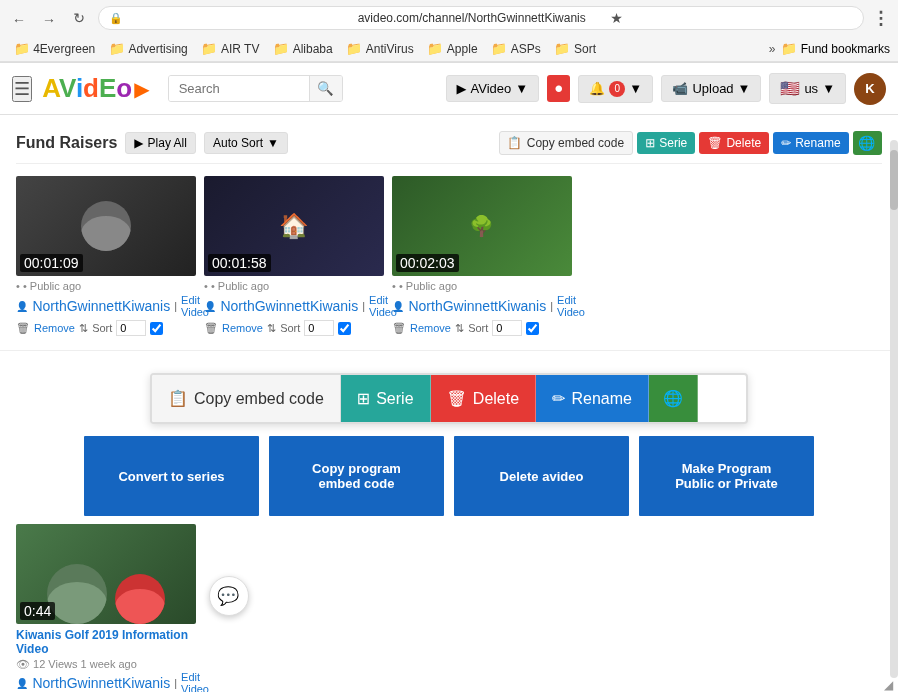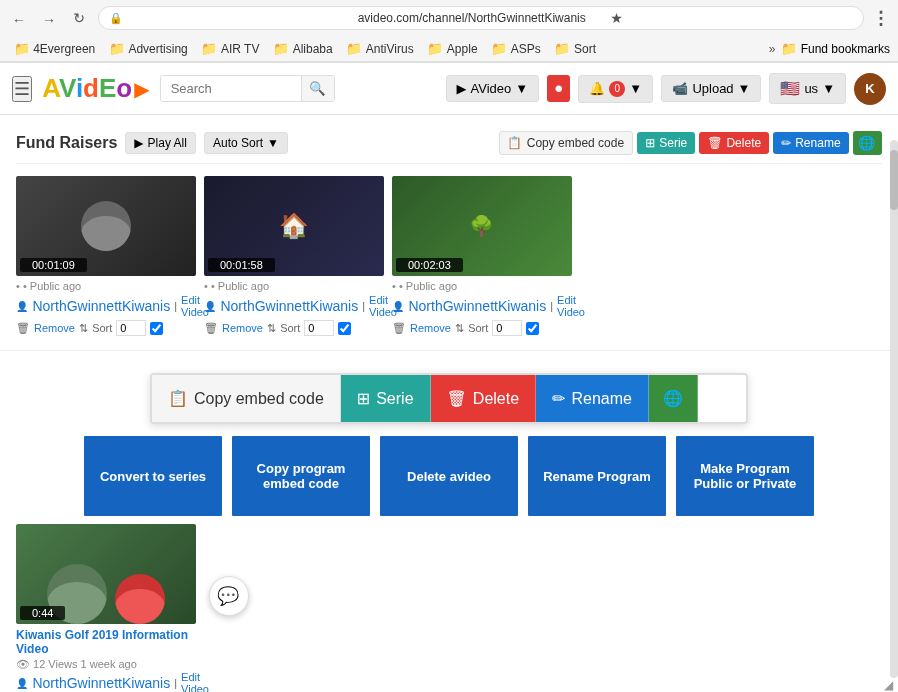--- a/index.html
+++ b/index.html
@@ -27,21 +27,21 @@
     .hamburger { font-size: 18px; cursor: pointer; color: #555; }
     .logo { display: flex; align-items: center; }
     .logo-text { font-size: 26px; font-weight: bold; }
     .logo-a { color: #e8b800; }
     .logo-v { color: #4caf50; }
     .logo-i { color: #2196f3; }
     .logo-d { color: #ff5722; }
     .logo-e { color: #4caf50; }
     .logo-o { color: #9c27b0; }
     .logo-play { color: #ff6600; font-size: 20px; margin-left: 2px; }
-    .search-bar { display: flex; align-items: center; border: 1px solid #ddd; border-radius: 3px; overflow: hidden; }
+    .search-bar { display: flex; align-items: center; border: 1px solid #ddd; border-radius: 3px; overflow: hidden; margin-left: 8px; }
     .search-input { border: none; outline: none; padding: 5px 10px; font-size: 13px; width: 140px; }
     .search-btn { background: #f5f5f5; border: none; border-left: 1px solid #ddd; padding: 5px 8px; cursor: pointer; color: #555; }
     .header-right { display: flex; align-items: center; gap: 8px; margin-left: auto; }
     .avideo-btn { background: #e8e8e8; border: 1px solid #ddd; border-radius: 3px; padding: 5px 10px; font-size: 13px; cursor: pointer; display: flex; align-items: center; gap: 4px; }
     .rec-btn { background: #e53935; border: none; border-radius: 3px; padding: 5px 8px; cursor: pointer; color: white; font-size: 14px; }
     .notif-btn { background: #e8e8e8; border: 1px solid #ddd; border-radius: 3px; padding: 5px 10px; font-size: 13px; cursor: pointer; display: flex; align-items: center; gap: 4px; }
     .badge { background: #e53935; color: white; border-radius: 50%; width: 16px; height: 16px; font-size: 10px; display: flex; align-items: center; justify-content: center; }
     .upload-btn { background: #e8e8e8; border: 1px solid #ddd; border-radius: 3px; padding: 5px 10px; font-size: 13px; cursor: pointer; display: flex; align-items: center; gap: 4px; }
     .lang-btn { background: #e8e8e8; border: 1px solid #ddd; border-radius: 3px; padding: 5px 10px; font-size: 13px; cursor: pointer; display: flex; align-items: center; gap: 4px; }
     .avatar-btn { width: 32px; height: 32px; background: #8b4513; border-radius: 50%; border: none; cursor: pointer; color: white; font-weight: bold; font-size: 13px; display: flex; align-items: center; justify-content: center; }
@@ -54,21 +54,21 @@
     .btn-copy-embed { background: #f5f5f5; border: 1px solid #ddd; border-radius: 3px; padding: 4px 8px; font-size: 12px; cursor: pointer; display: flex; align-items: center; gap: 4px; color: #333; }
     .btn-serie { background: #26a69a; border: none; border-radius: 3px; padding: 4px 8px; font-size: 12px; cursor: pointer; color: white; display: flex; align-items: center; gap: 4px; }
     .btn-delete { background: #e53935; border: none; border-radius: 3px; padding: 4px 8px; font-size: 12px; cursor: pointer; color: white; display: flex; align-items: center; gap: 4px; }
     .btn-rename { background: #1976d2; border: none; border-radius: 3px; padding: 4px 8px; font-size: 12px; cursor: pointer; color: white; display: flex; align-items: center; gap: 4px; }
     .btn-globe { background: #388e3c; border: none; border-radius: 3px; padding: 4px 6px; font-size: 14px; cursor: pointer; color: white; }
 
     
     .video-grid { display: flex; gap: 8px; overflow-x: hidden; padding: 4px 0; }
     .video-card { width: 180px; flex-shrink: 0; }
     .video-thumb { position: relative; background: #222; height: 100px; border-radius: 2px; overflow: hidden; }
-    .duration-badge { position: absolute; bottom: 4px; left: 4px; background: rgba(0,0,0,0.75); color: white; font-size: 11px; padding: 1px 12px; border-radius: 2px; }
+    .duration-badge { position: absolute; bottom: 4px; left: 4px; background: rgba(0,0,0,0.75); color: white; font-size: 14px; padding: 1px 4px; border-radius: 2px; }
     .video-info { padding: 4px 0; font-size: 11px; color: #666; }
     .video-meta-row { display: flex; align-items: center; gap: 4px; margin-bottom: 2px; }
     .user-icon { font-size: 10px; }
     .user-link { color: #1976d2; text-decoration: none; font-size: 14px; }
     .edit-link { color: #1976d2; text-decoration: none; font-size: 11px; }
     .remove-link { color: #1976d2; text-decoration: none; font-size: 11px; }
     .sort-input { width: 30px; border: 1px solid #ddd; padding: 1px 3px; font-size: 11px; }
     .check-input { width: 13px; height: 13px; }
 
     
@@ -337,23 +337,20 @@
       <div class="tip-box">
         <span>Convert to series</span>
       </div>
       <div class="tip-box">
         <span>Copy program<br>embed code</span>
       </div>
       <div class="tip-box">
         <span>Delete avideo</span>
       </div>
       <div class="tip-box">
-        <span>Rename Program</span>
-      </div>
-      <div class="tip-box">
         <span>Make Program<br>Public or Private</span>
       </div>
     </div>
   </div>
 
   <div style="background:white; padding: 8px 16px;">
     <div class="video-card-lower">
       <div class="thumb-lower">
         <div class="thumb-lower-img" style="display:flex;align-items:center;justify-content:center;">
           <div style="display:flex;gap:8px;align-items:flex-end;height:100%;">

